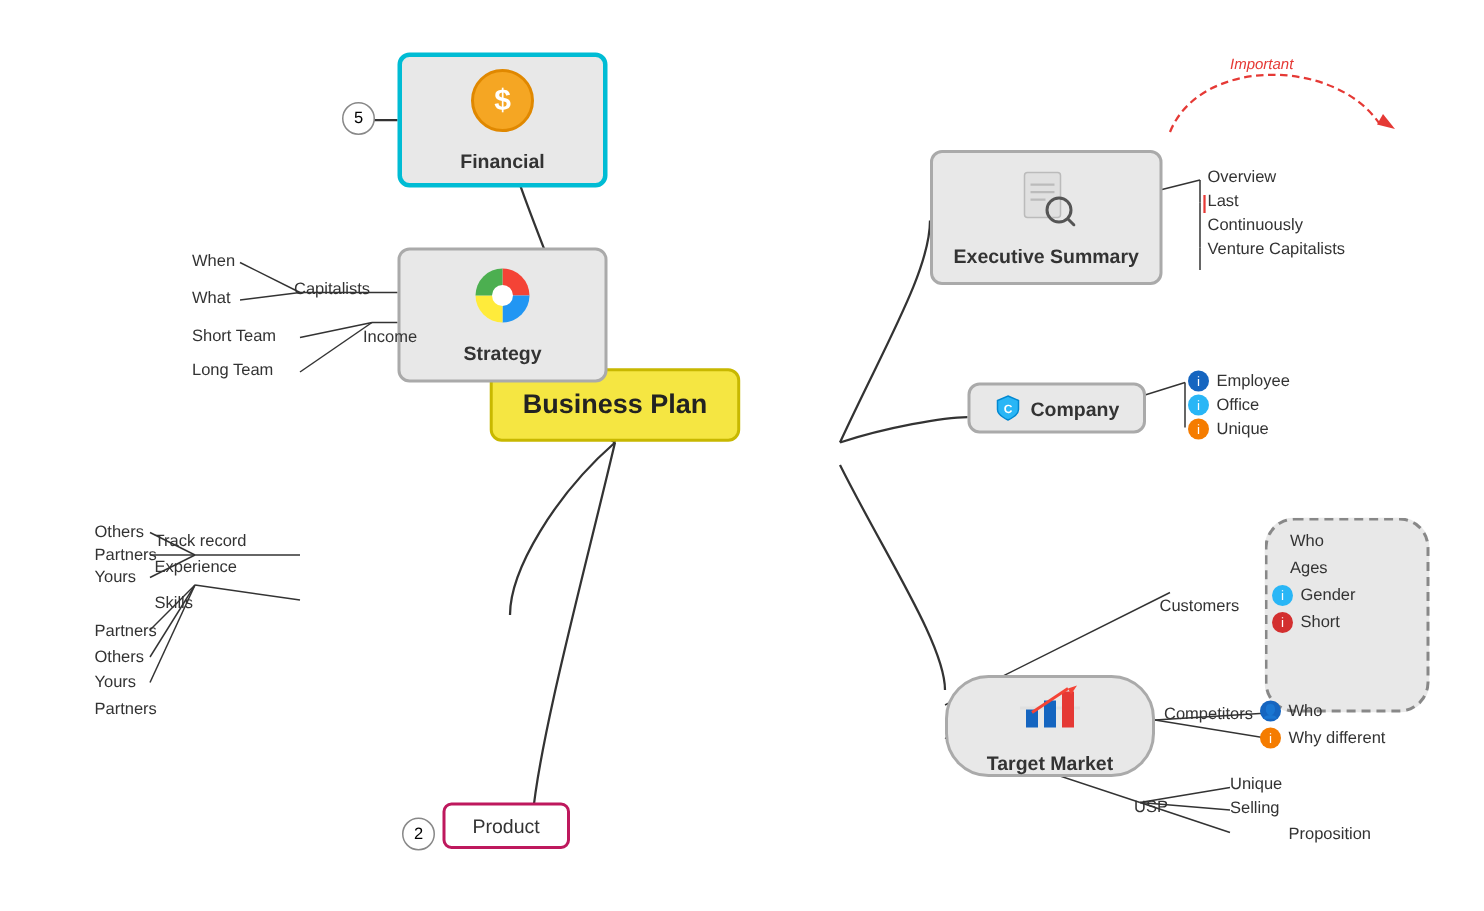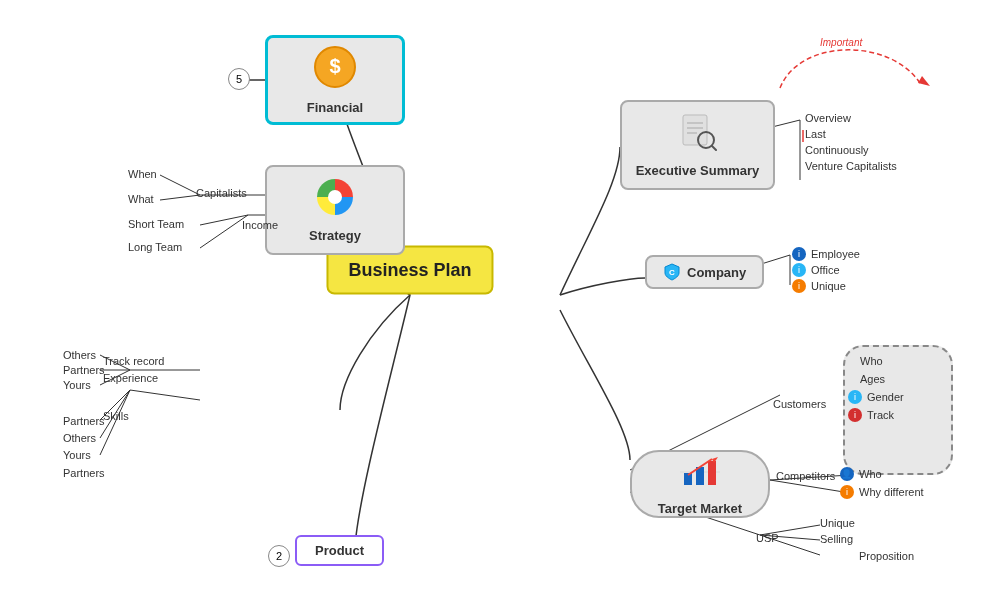--- a/index.html
+++ b/index.html
@@ -83,25 +83,25 @@
       font-weight: bold;
       color: #333;
       white-space: nowrap;
       display: flex;
       align-items: center;
       gap: 6px;
     }
     
     .product-node {
       background: #fff;
-      border: 2px solid #8b5cf6;
+      border: 2px solid #be185d;
       border-radius: 6px;
       padding: 6px 18px;
       font-size: 13px;
-      font-weight: bold;
+      font-weight: normal;
       color: #333;
       white-space: nowrap;
     }
     
     .bullet-item {
       position: absolute;
       display: flex;
       align-items: center;
       gap: 5px;
       font-size: 11px;
@@ -238,21 +238,21 @@
   <span class="text-label" style="left:242px; top:219px;">Income</span>
   <span class="text-label" style="left:128px; top:218px;">Short Team</span>
   <span class="text-label" style="left:128px; top:241px;">Long Team</span>
 
 
   <span class="text-label" style="left:103px; top:355px;">Track record</span>
   <span class="text-label" style="left:103px; top:372px;">Experience</span>
   <span class="text-label" style="left:63px; top:349px;">Others</span>
   <span class="text-label" style="left:63px; top:364px;">Partners</span>
   <span class="text-label" style="left:63px; top:379px;">Yours</span>
-  <span class="text-label" style="left:103px; top:410px;">Skills</span>
+  <span class="text-label" style="left:103px; top:396px;">Skills</span>
   <span class="text-label" style="left:63px; top:415px;">Partners</span>
   <span class="text-label" style="left:63px; top:432px;">Others</span>
   <span class="text-label" style="left:63px; top:449px;">Yours</span>
   <span class="text-label" style="left:63px; top:467px;">Partners</span>
 
   <div style="position:absolute; left:295px; top:535px;">
     <div class="product-node">
       <span>Product</span>
     </div>
   </div>
@@ -333,21 +333,21 @@
   </div>
   <span class="text-label" style="left:773px; top:398px;">Customers</span>
   <span class="text-label" style="left:860px; top:355px;">Who</span>
   <span class="text-label" style="left:860px; top:373px;">Ages</span>
   <div class="bullet-item" style="left:848px; top:390px;">
     <div class="bullet-circle bc-lightblue">i</div>
     <span>Gender</span>
   </div>
   <div class="bullet-item" style="left:848px; top:408px;">
     <div class="bullet-circle bc-red">i</div>
-    <span>Track</span>
+    <span>Short</span>
   </div>
 
   <span class="text-label" style="left:776px; top:470px;">Competitors</span>
   <div class="bullet-item" style="left:840px; top:467px;">
     <div class="bullet-circle bc-blue">👤</div>
     <span>Who</span>
   </div>
   <div class="bullet-item" style="left:840px; top:485px;">
     <div class="bullet-circle bc-orange">i</div>
     <span>Why different</span>

